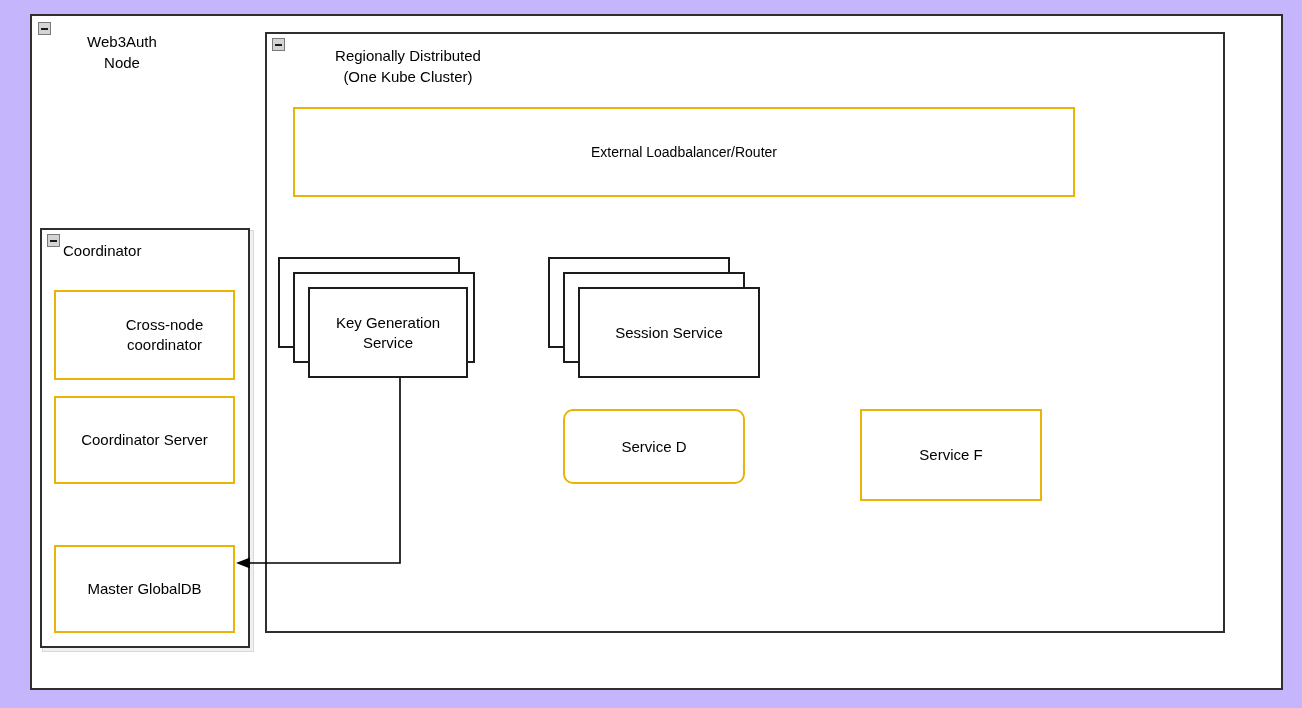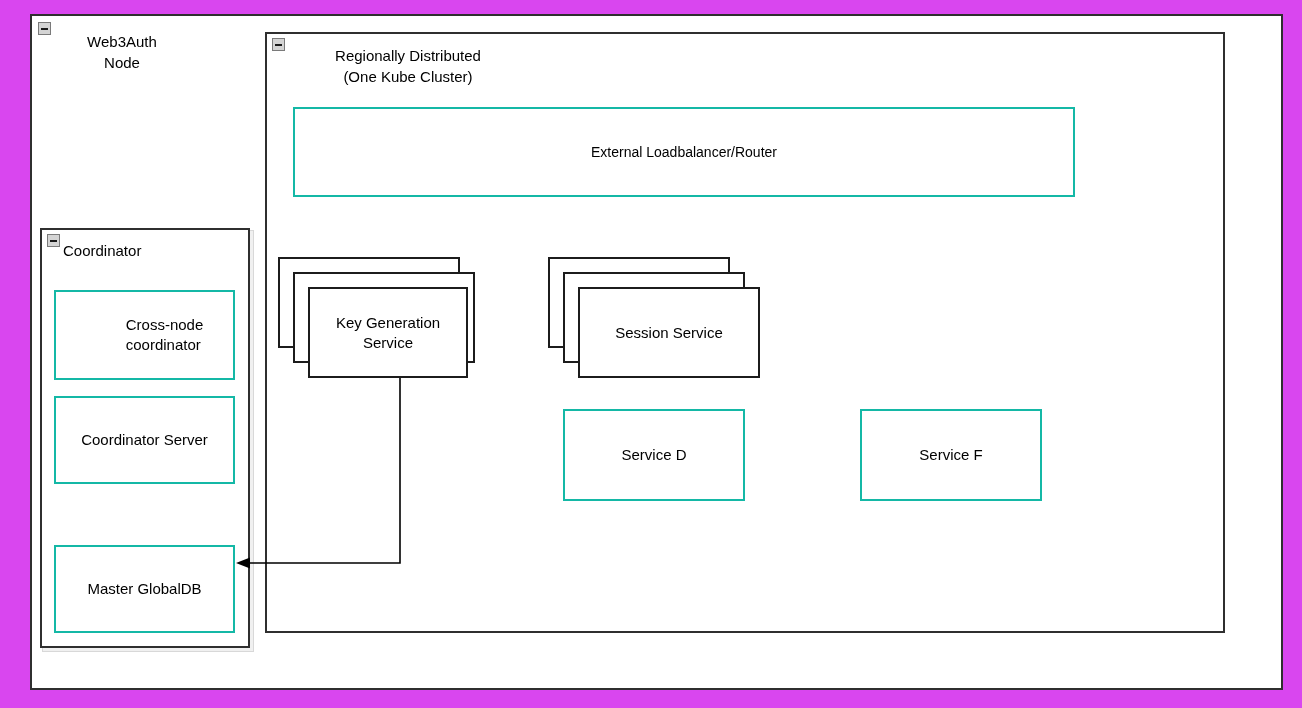--- a/index.html
+++ b/index.html
@@ -8,21 +8,21 @@
     background: #ffffff;
   }
   body {
     font-family: "Liberation Sans", sans-serif;
     color: #000000;
   }
   #canvas {
     position: relative;
     width: 1302px;
     height: 708px;
-    background: #d946ef;
+    background: #c4b5fd;
     overflow: hidden;
   }
 
   
   .abs { position: absolute; box-sizing: border-box; }
 
   
   .group {
     border: 2px solid #2f2f2f;
     background: #ffffff;
@@ -59,25 +59,26 @@
     position: absolute;
     font-size: 15px;
     line-height: 21px;
     color: #000;
     text-align: center;
     white-space: pre-line;
   }
 
   
   .node {
-    border: 2px solid #14b8a6;
+    border: 2px solid #eab308;
     background: #ffffff;
     display: flex;
     align-items: center;
     justify-content: center;
+    text-align: center;
     font-size: 15px;
     line-height: 20px;
     color: #000;
     white-space: pre-line;
     box-sizing: border-box;
   }
   .node.small-text { font-size: 14px; }
 
   
   .stack { position: absolute; }
@@ -153,21 +154,21 @@
 Service</div>
   </div>
 
   <div class="stack" style="left:548px; top:257px; width:226px; height:121px;">
     <div class="layer" style="left:0px; top:0px; width:182px; height:91px;"></div>
     <div class="layer" style="left:15px; top:15px; width:182px; height:91px;"></div>
     <div class="front" style="left:30px; top:30px; width:182px; height:91px;">Session Service</div>
   </div>
 
 
-  <div class="abs node" style="left:563px; top:409px; width:182px; height:92px;">Service D</div>
+  <div class="abs node" style="left:563px; top:409px; width:182px; height:75px;border-radius:10px;">Service D</div>
 
   <div class="abs node" style="left:860px; top:409px; width:182px; height:92px;">Service F</div>
 
   <svg id="connectors" viewBox="0 0 1302 708">
     <polyline points="400,378 400,563 243,563"></polyline>
     <polygon points="236,563 250,557.5 250,568.5" fill="#000" stroke="none"></polygon>
   </svg>
 
 </div>
 

